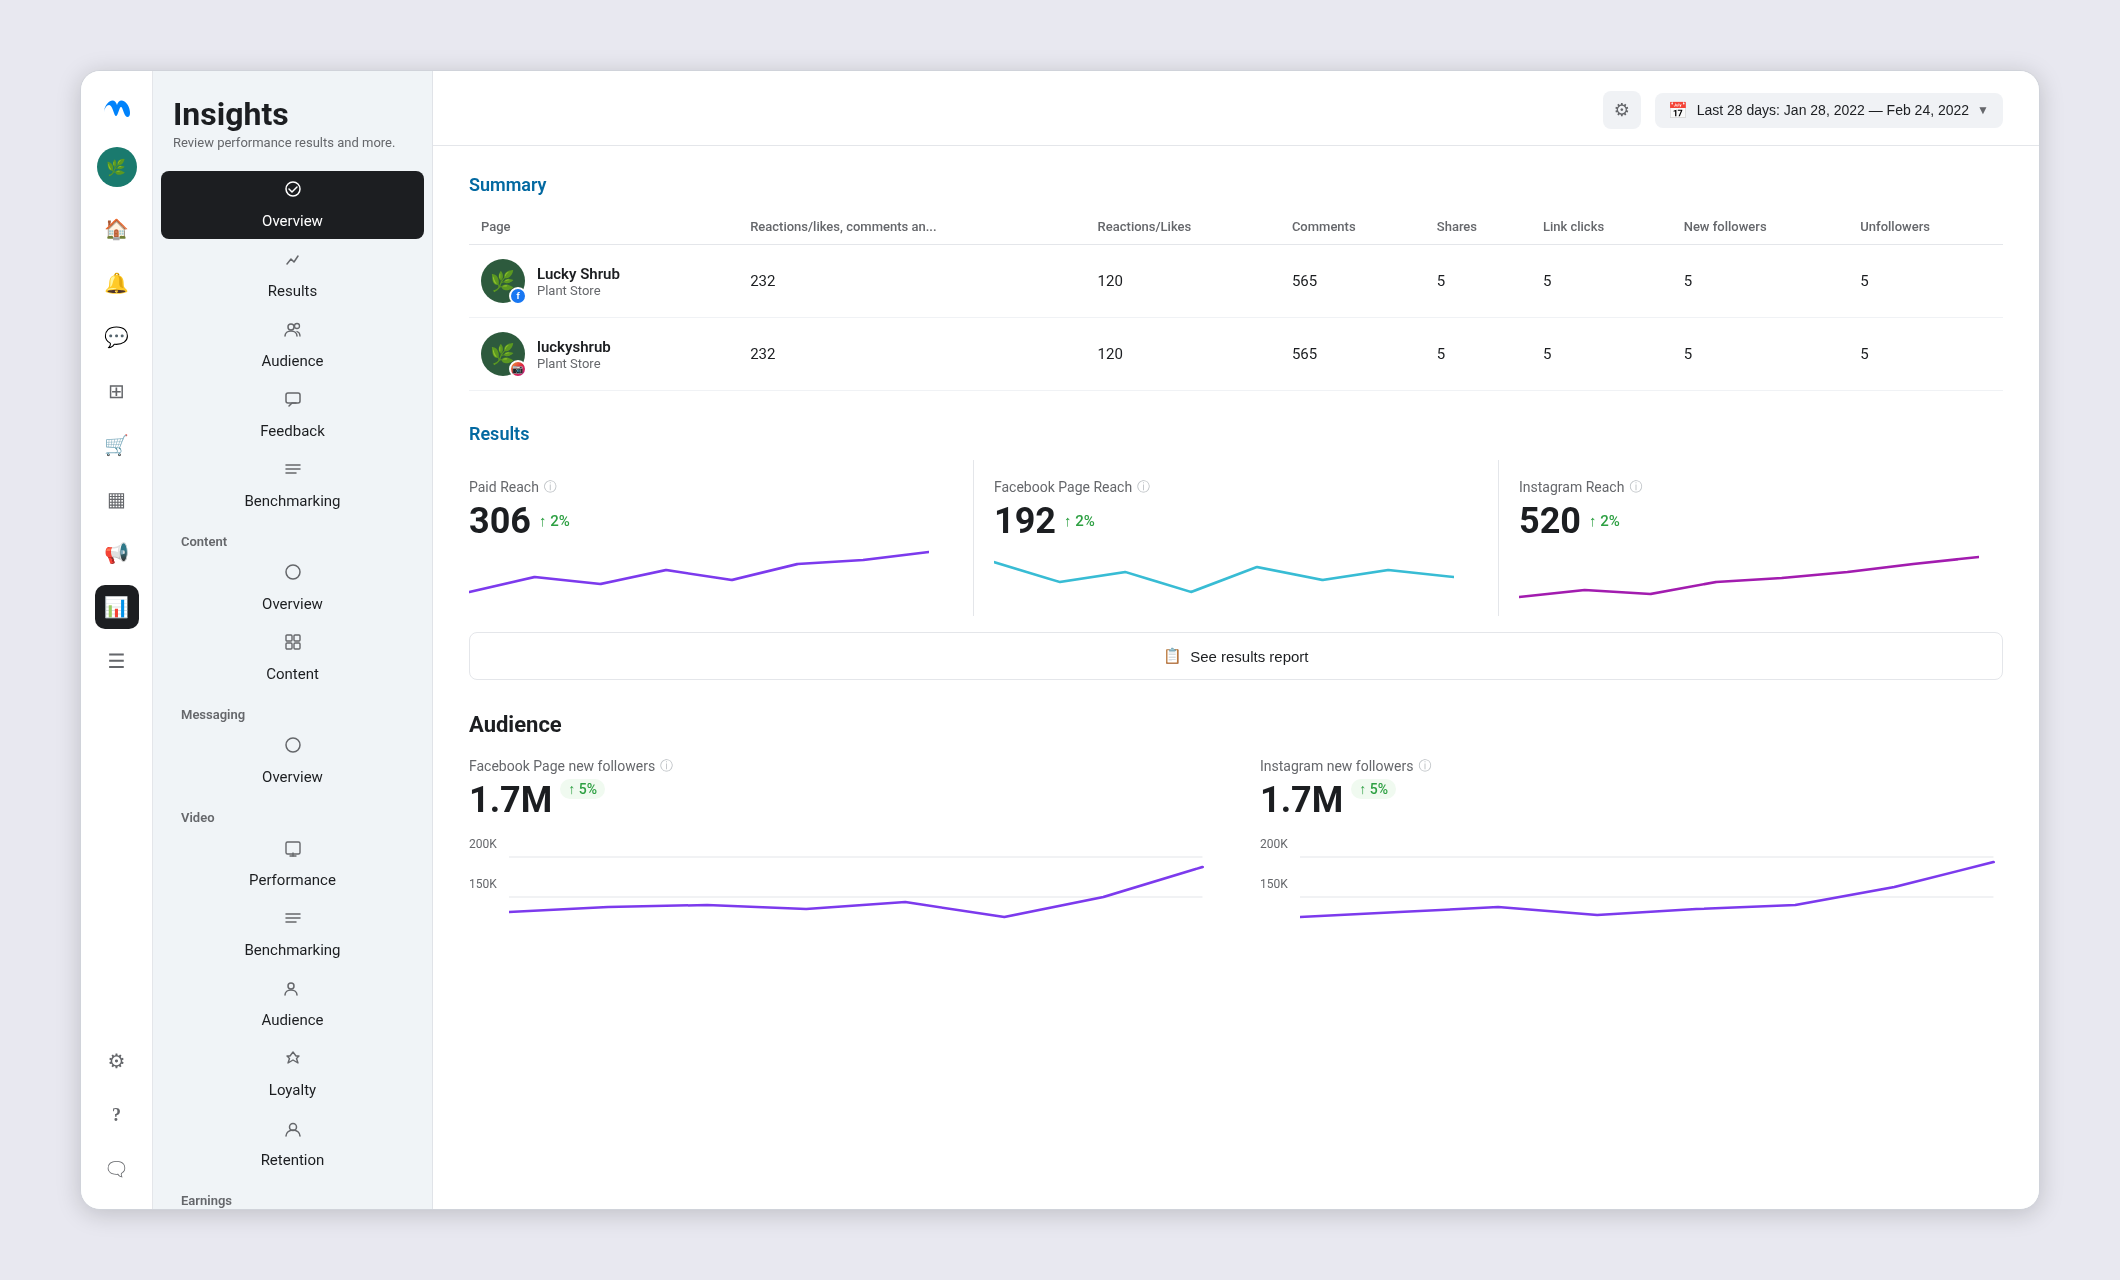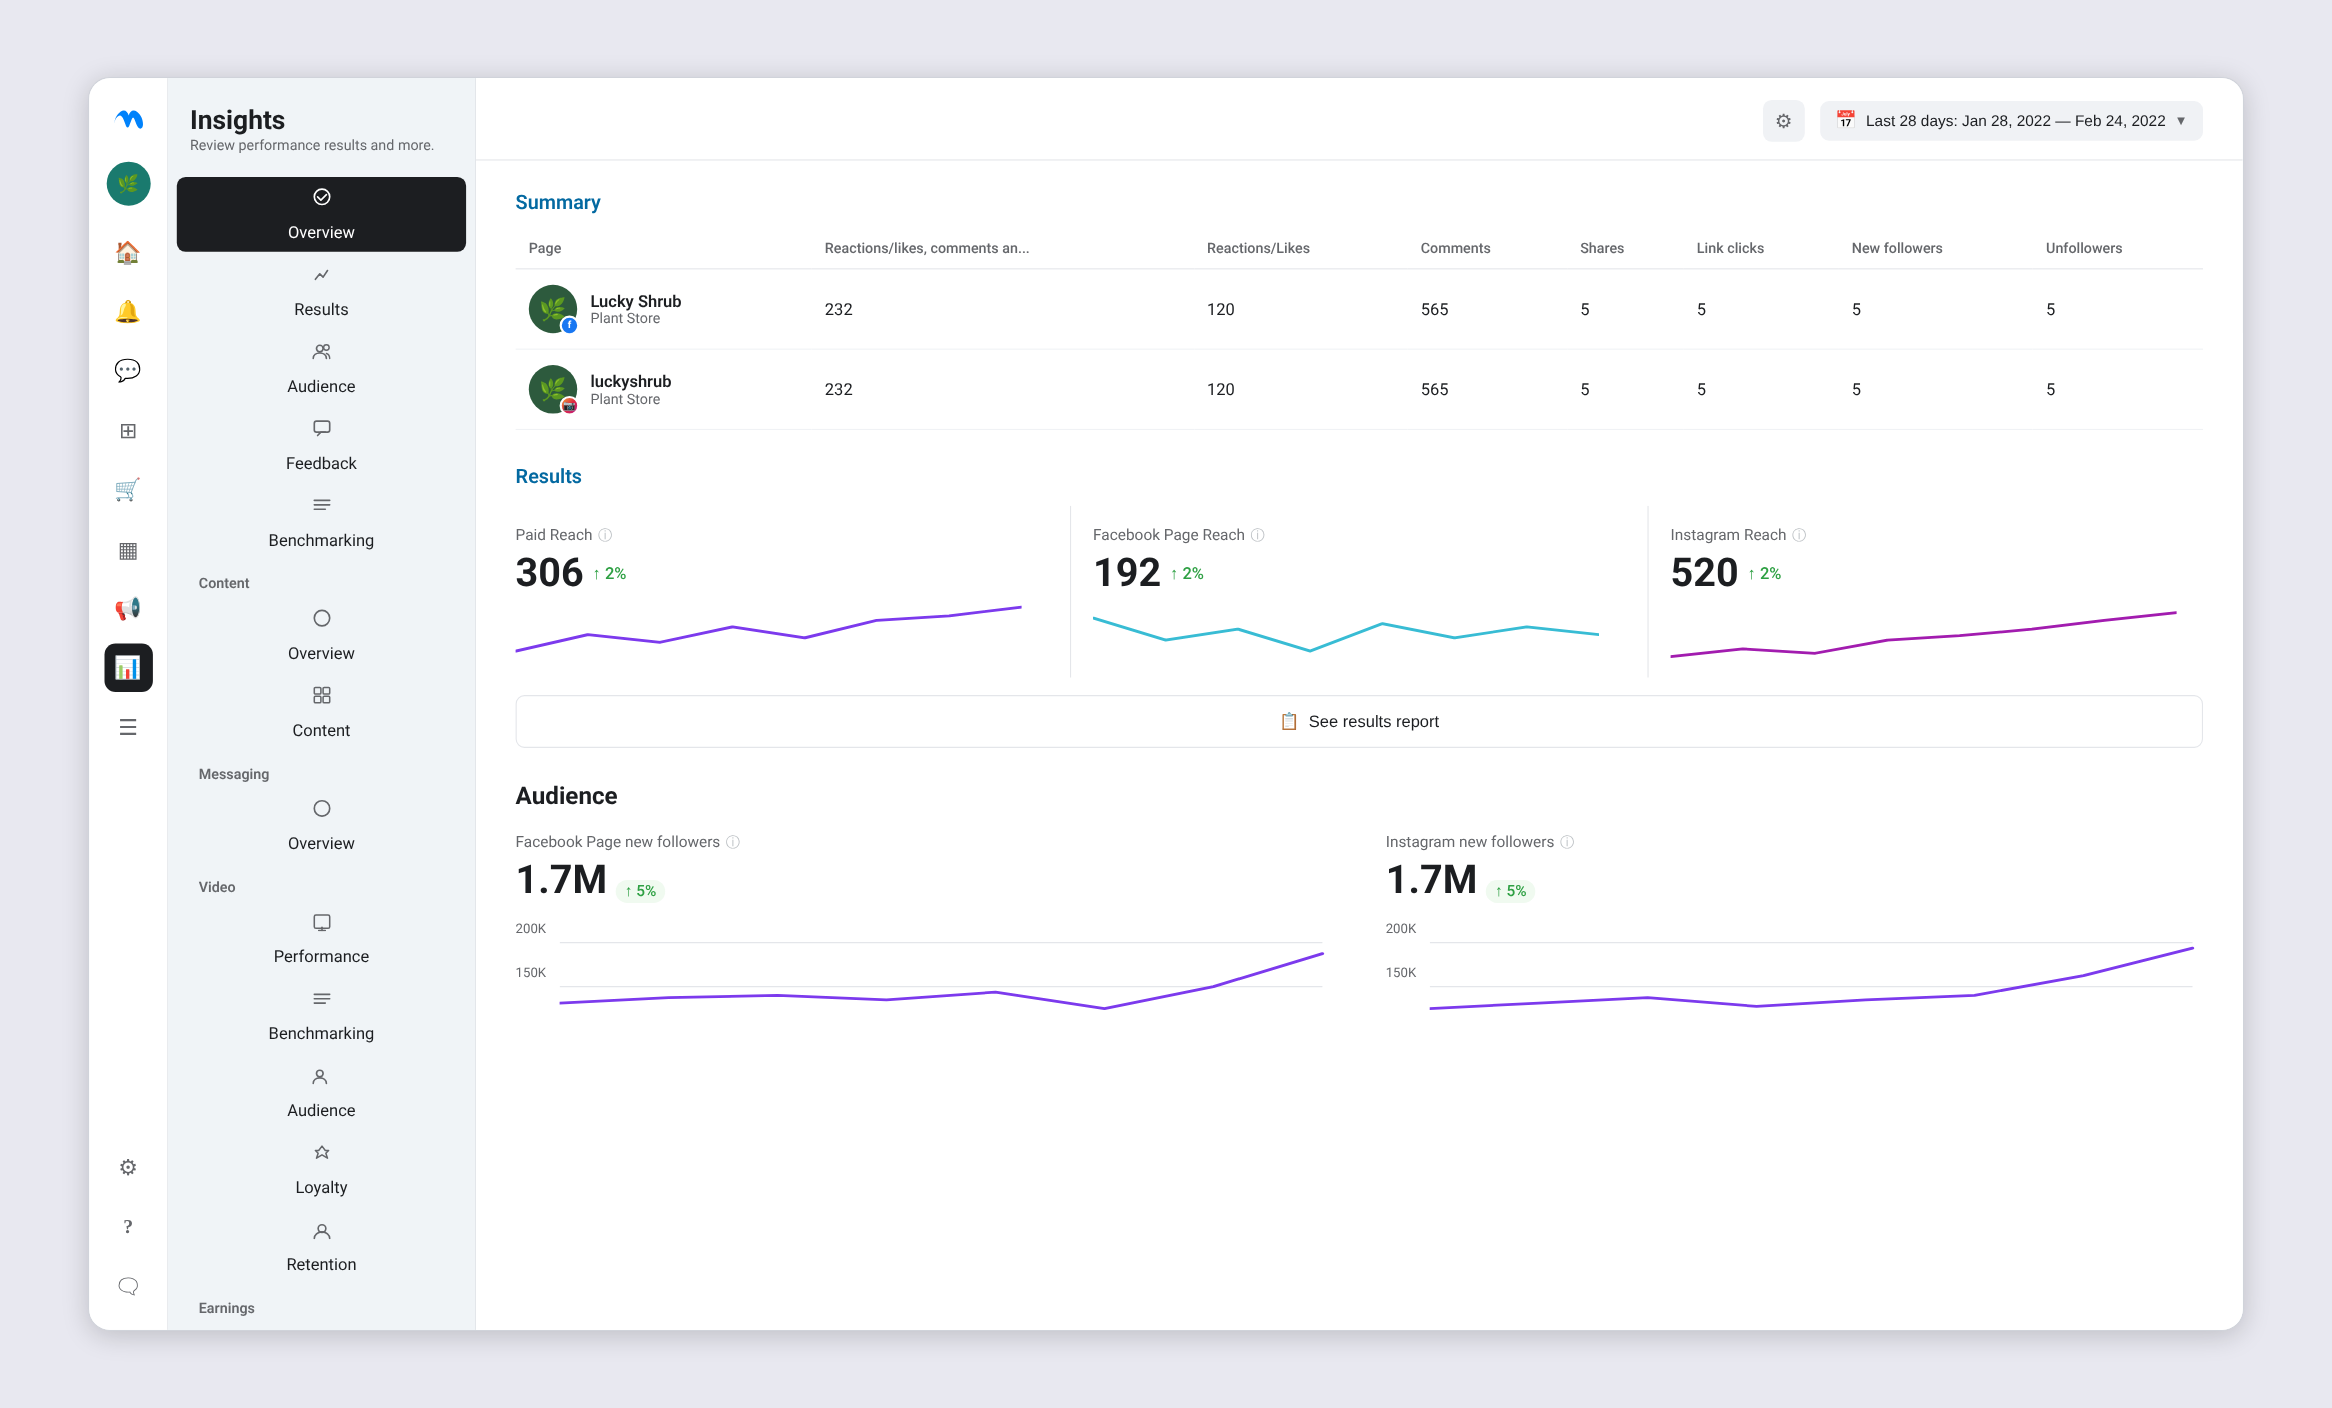--- a/index.html
+++ b/index.html
@@ -90,21 +90,21 @@
       display: flex;
       flex-direction: column;
       border-right: 1px solid #e0e3e8;
       flex-shrink: 0;
       overflow-y: auto;
     }
     .sidebar-header {
       padding: 0 20px 20px 20px;
     }
     .sidebar-title {
-      font-size: 24px;
+      font-size: 32px;
       font-weight: 700;
       color: #1c1e21;
     }
     .sidebar-subtitle {
       font-size: 13px;
       color: #65676b;
       margin-top: 2px;
     }
     .sidebar-nav-item {
       display: flex;
@@ -349,21 +349,21 @@
       display: flex;
       align-items: center;
       gap: 5px;
       margin-bottom: 4px;
     }
     .audience-card-value {
       font-size: 36px;
       font-weight: 700;
       color: #1c1e21;
       display: flex;
-      align-items: flex-end;
+      align-items: flex-start;
       gap: 8px;
       margin-bottom: 16px;
     }
     .audience-change {
       font-size: 14px;
       font-weight: 500;
       color: #2ea043;
       display: flex;
       align-items: center;
       gap: 2px;

